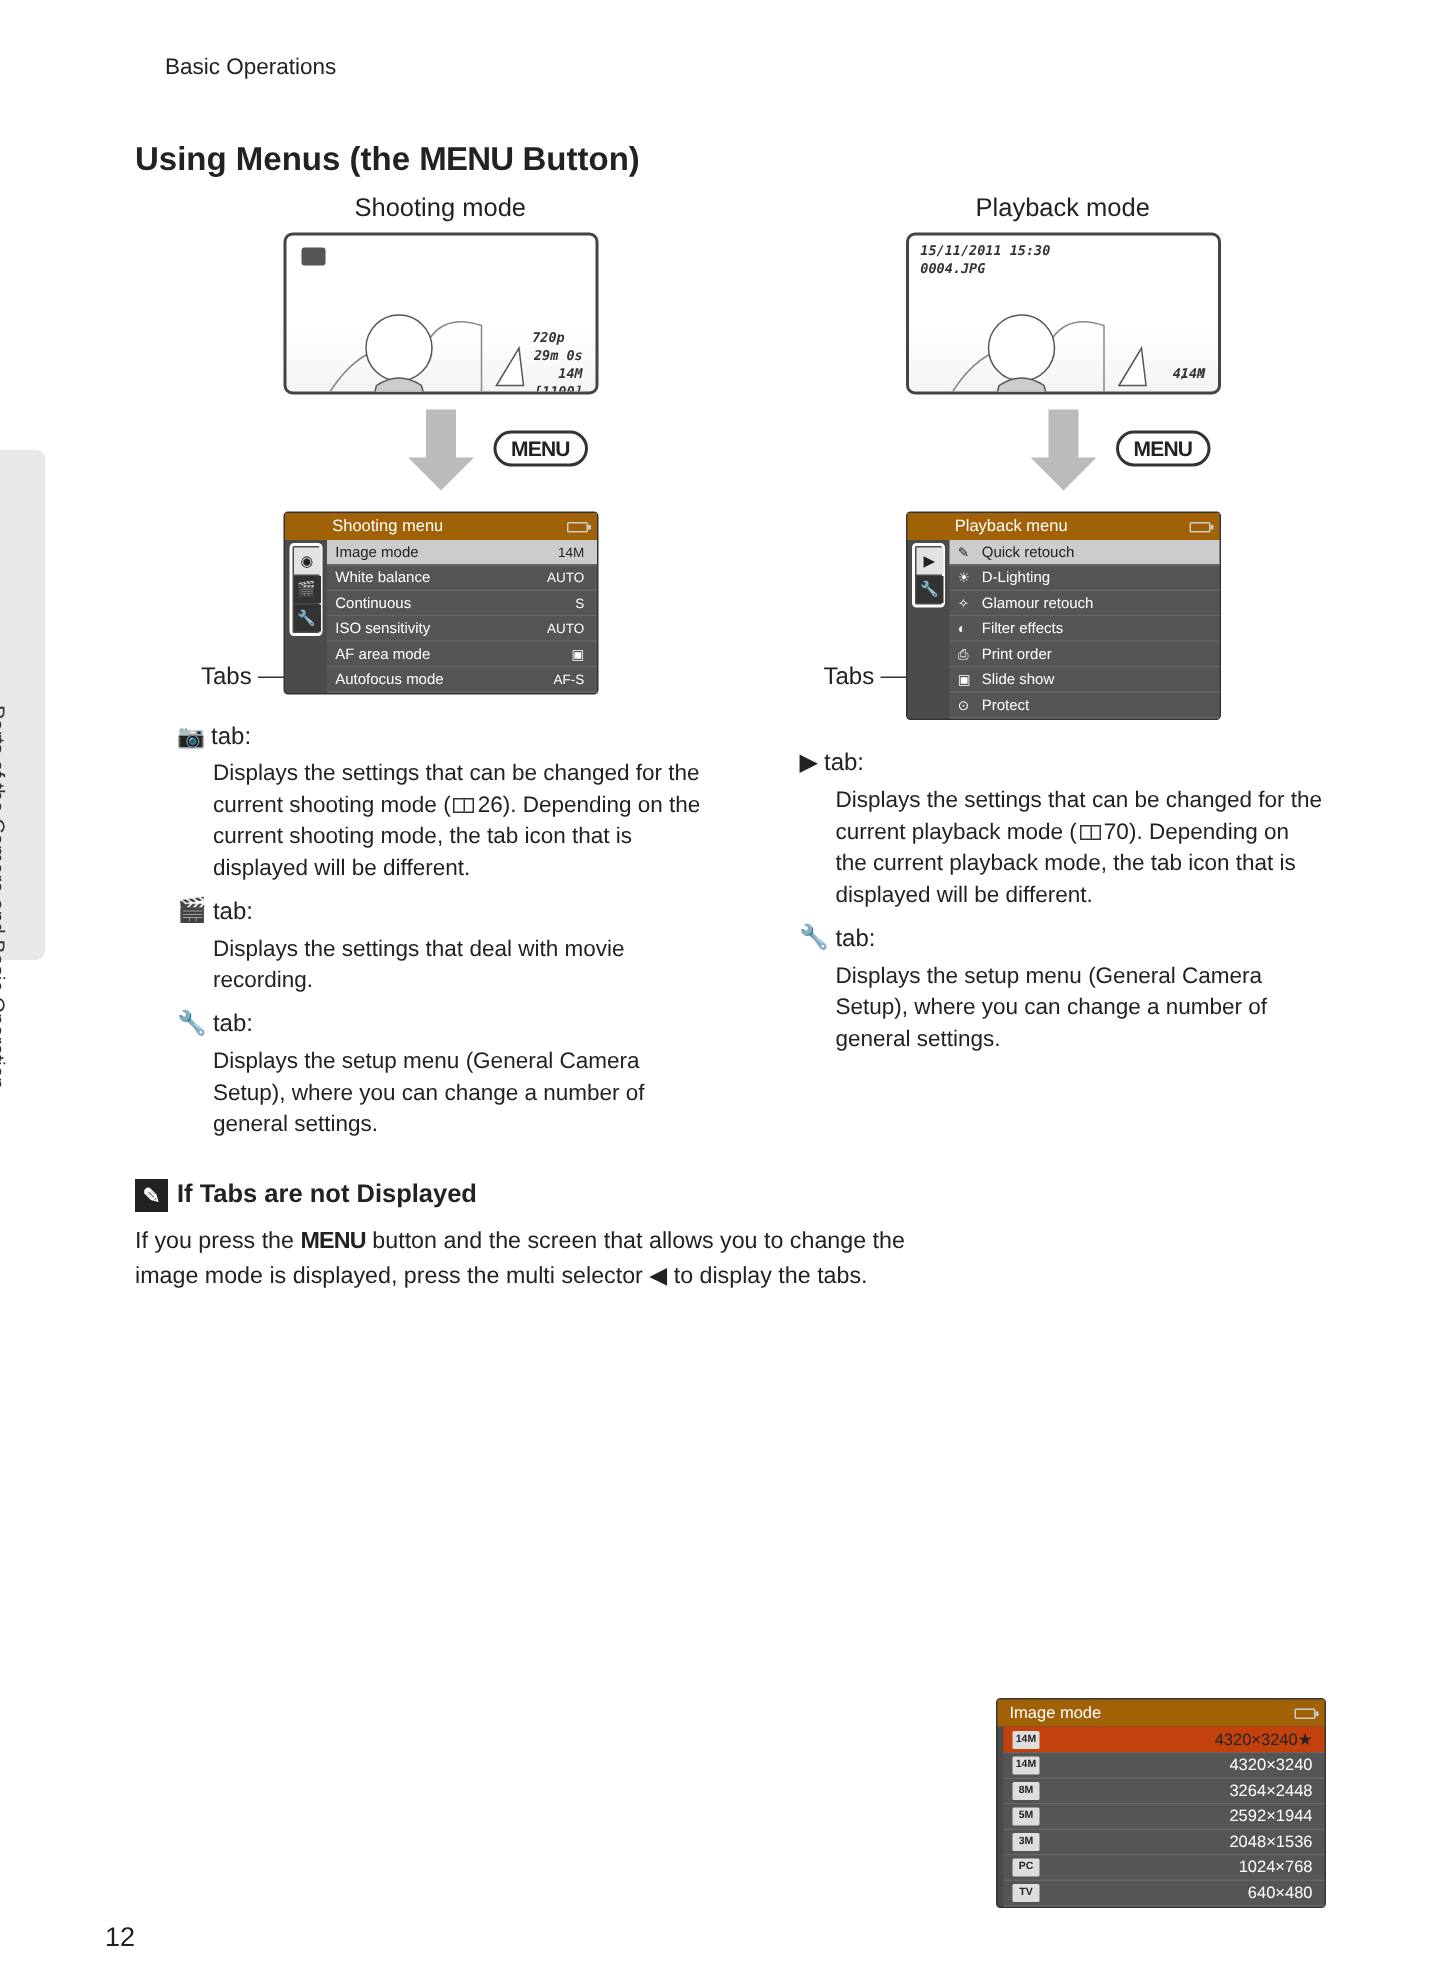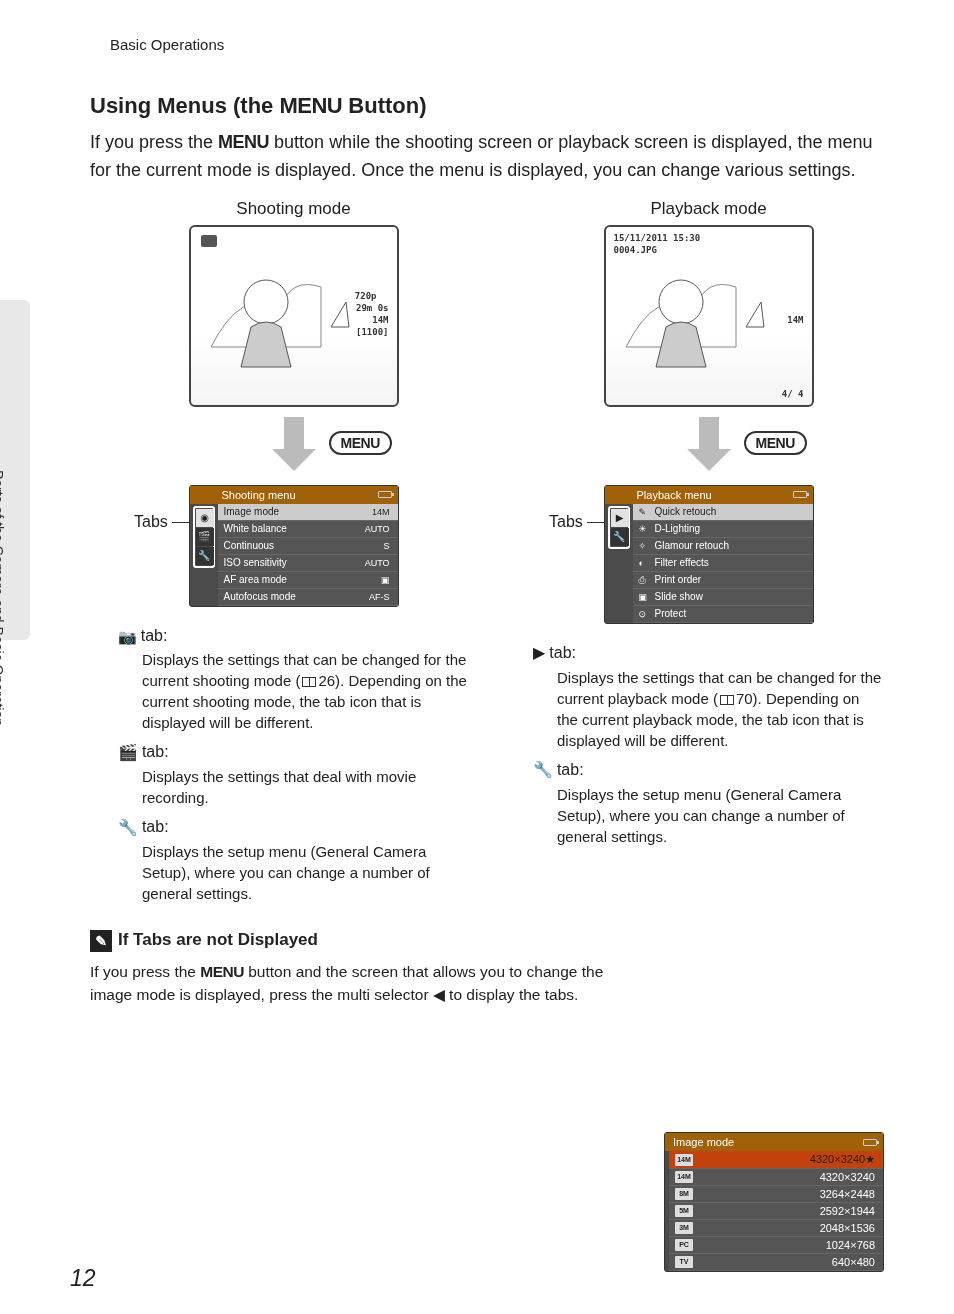--- a/index.html
+++ b/index.html
@@ -36,24 +36,24 @@
     color: #333;
   }
   .breadcrumb { font-size: 15px; margin-bottom: 40px; margin-left: 20px; }
   h1 { font-size: 22px; font-weight: bold; margin-bottom: 10px; }
   .menu-word { font-family: Arial; letter-spacing: -0.5px; font-weight: 700; font-stretch: condensed; }
   .intro { font-size: 18px; line-height: 1.55; margin-bottom: 14px; }
   .cols { display: flex; gap: 36px; }
   .col { flex: 1; }
   .mode-label { text-align: center; font-size: 17px; margin-bottom: 6px; }
   .screen-illust {
-    width: 210px; height: 182px; margin: 0 auto 10px;
+    width: 210px; height: 108px; margin: 0 auto 10px;
     border: 2px solid #444; border-radius: 6px;
     background: linear-gradient(to bottom, #fff 60%, #f4f4f4);
-    position: relative; overflow: hidden;
+    position: relative; overflow: hidden; font-style: italic;
   }
   .screen-illust svg { position: absolute; top: 0; left: 0; }
   .screen-txt { position: absolute; font-size: 9px; font-family: monospace; color: #333; font-weight: bold; text-shadow: 0 0 2px #fff; }
   .arrow-down {
     width: 46px; height: 60px; margin: 4px auto 0; position: relative;
   }
   .arrow-down::before {
     content: ""; position: absolute; left: 50%; top: 0;
     width: 20px; height: 36px; margin-left: -10px;
     background: #bbb;
@@ -145,22 +145,22 @@
   .image-mode-box .menu-rows { margin-left: 4px; }
   .image-mode-box .menu-row { padding-left: 6px; background: #555; }
   .image-mode-box .menu-row.hl { background: #c2410c; color: #222; }
   .im-icon {
     display: inline-block; min-width: 18px; height: 12px;
     background: #ddd; color: #222; font-size: 7px; font-weight: bold;
     text-align: center; line-height: 12px; margin-right: 6px;
     border-radius: 1px;
   }
   .page-num {
-    position: absolute; left: 70px; bottom: 22px;
-    font-style: italic; font-size: 23px;
+    position: absolute; left: 70px; bottom: 12px;
+    font-size: 18px;
   }
   .book-icon {
     display: inline-block; width: 14px; height: 10px;
     border: 1px solid #333; vertical-align: middle;
     position: relative; margin: 0 2px;
   }
   .book-icon::after {
     content: ""; position: absolute; left: 50%; top: 0; bottom: 0;
     width: 1px; background: #333;
   }
@@ -172,23 +172,20 @@
   <div class="side-tab-text">Parts of the Camera and Basic Operation</div>
 </div>
 
 <div class="page">
   <div class="breadcrumb">Basic Operations</div>
 
   <h1>
     <span>Using Menus (the </span><span class="menu-word">MENU</span><span> Button)</span>
   </h1>
 
-  <p class="intro">
-    <span>If you press the </span><span class="menu-word">MENU</span><span> button while the shooting screen or playback screen is displayed, the menu for the current mode is displayed. Once the menu is displayed, you can change various settings.</span>
-  </p>
 
   <div class="cols">
 
     <div class="col col-pos">
       <div class="mode-label">Shooting mode</div>
       <div class="screen-illust">
         <svg width="210" height="150" viewBox="0 0 210 150">
           <path d="M 20 120 Q 50 60 90 80 Q 100 50 130 60 L 130 120 Z" fill="none" stroke="#888" stroke-width="1"></path>
           <circle cx="75" cy="75" r="22" fill="#fff" stroke="#555"></circle>
           <path d="M 60 100 Q 75 90 90 100 L 100 140 L 50 140 Z" fill="#ccc" stroke="#555"></path>

